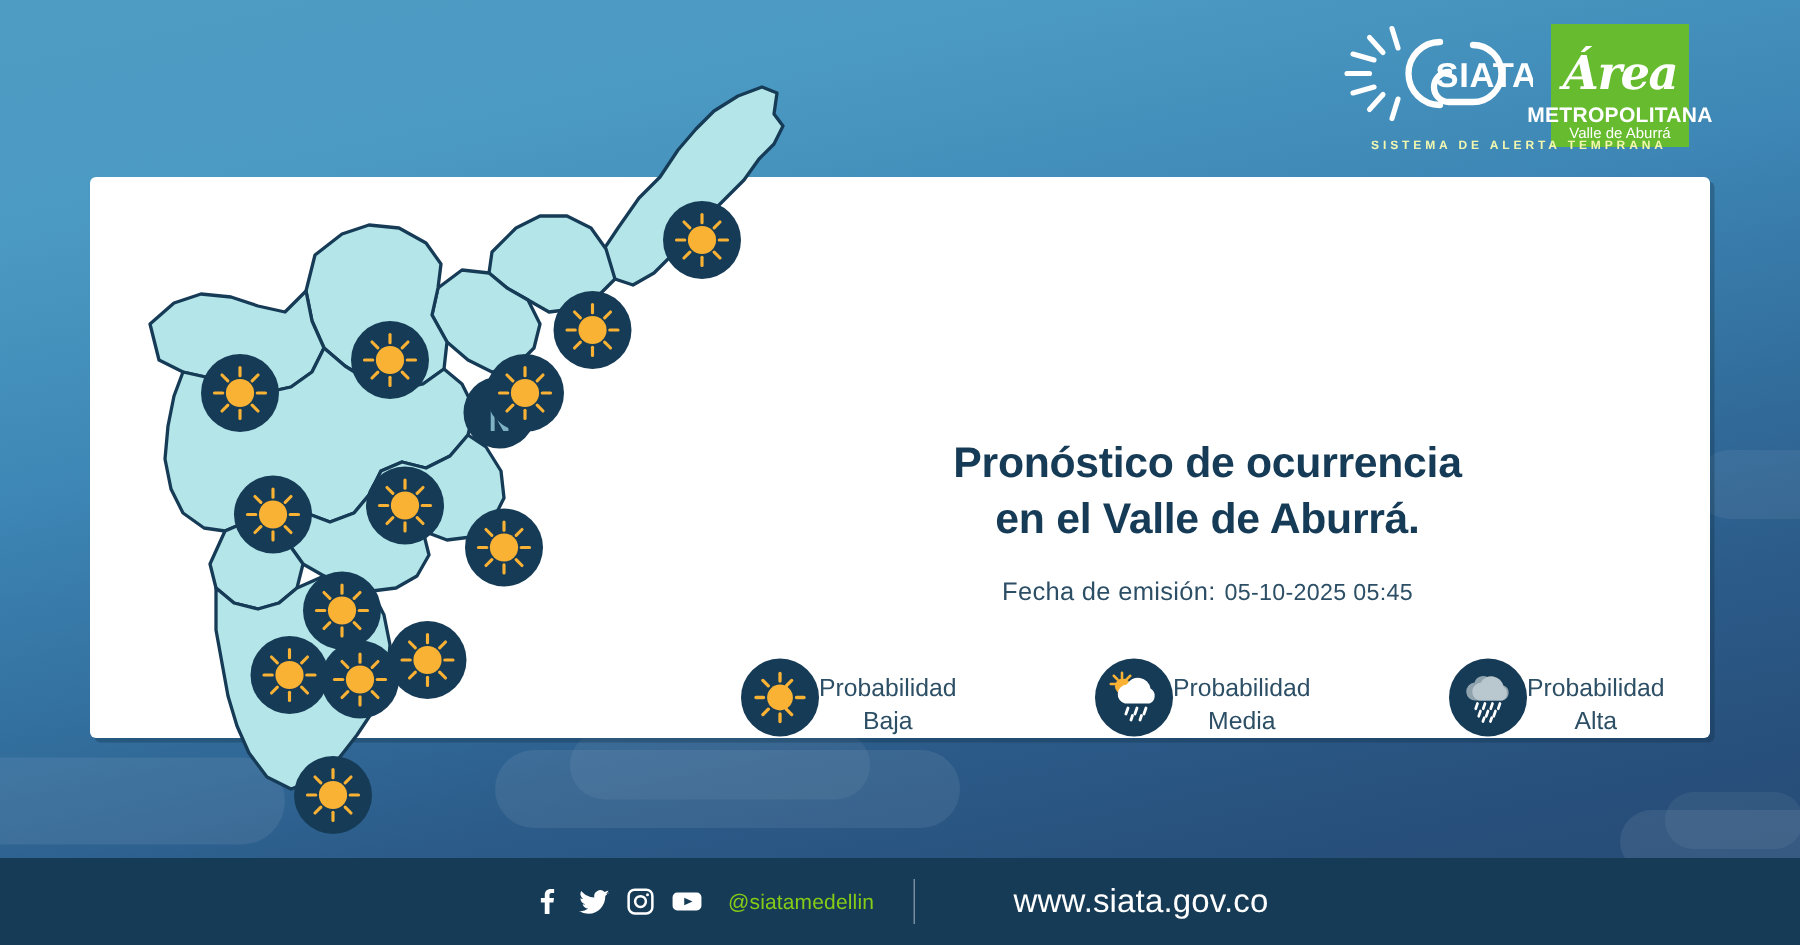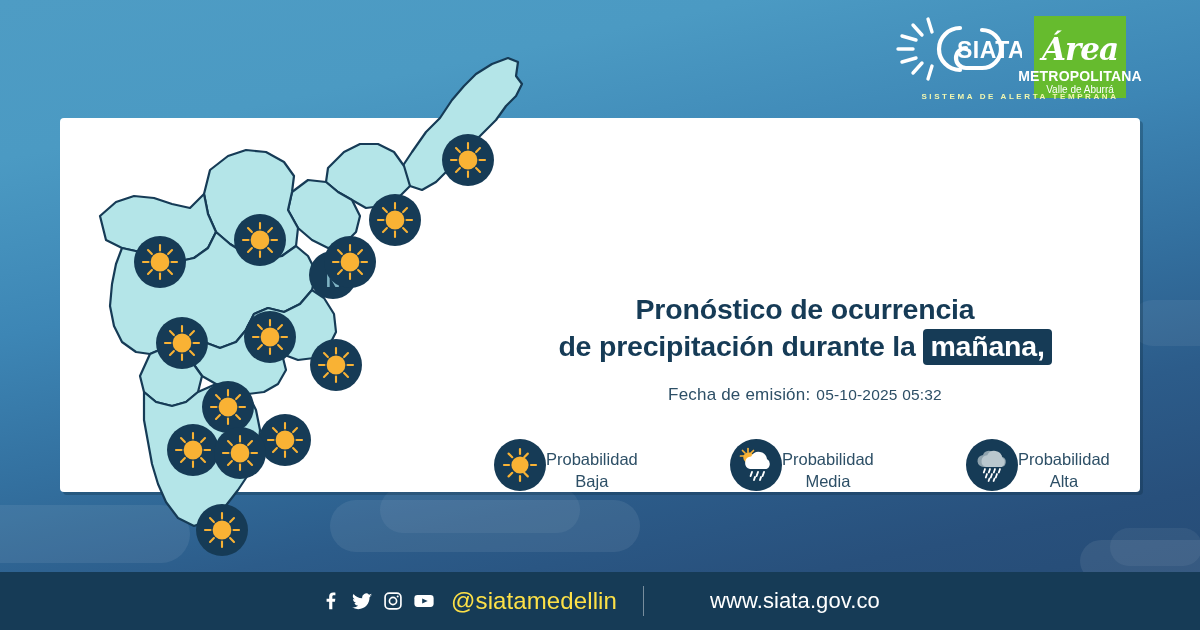--- a/index.html
+++ b/index.html
@@ -28,21 +28,21 @@
     display:flex; flex-direction:column; align-items:center;
     justify-content:flex-end; padding-bottom:2px;
   }
   #area-script { color:#ffffff; font-family:"DejaVu Serif", serif; font-style:italic;
     font-weight:700; font-size:31px; line-height:1; letter-spacing:-1px; margin-bottom:3px; }
   .area-l1 { color:#ffffff; font-size:14px; font-weight:700; letter-spacing:0.2px; line-height:1.15; }
   .area-l2 { color:#ffffff; font-size:10px; font-weight:400; line-height:1.2; }
   #tagline {
     position:absolute; top:92px; right:74px; width:212px;
     color:#f2f7b0; font-size:8px; font-weight:700;
-    letter-spacing:2.6px; text-align:center; white-space:nowrap;
+    letter-spacing:2.6px; white-space:nowrap;
   }
 
   
   #card {
     position:absolute; left:60px; top:118px; width:1080px; height:374px;
     background:#ffffff; border-radius:4px;
     box-shadow:3px 3px 0 rgba(13,42,64,0.30);
   }
 
   
@@ -66,21 +66,21 @@
   .legend-icon { width:52px; height:52px; border-radius:50%; background:#163b56;
     display:flex; align-items:center; justify-content:center; }
   .legend-label { margin-top:12px; text-align:center; color:#2d4f66;
     font-size:16.5px; line-height:1.30; font-weight:400; }
 
   
   #footer { position:absolute; left:0; bottom:0; width:1200px; height:58px;
     background:#163b56; display:flex; align-items:center; justify-content:center; gap:0; }
   #social { display:flex; align-items:center; gap:9px; margin-right:16px; }
   .sicon { width:22px; height:22px; display:flex; align-items:center; justify-content:center; }
-  #handle { color:#fde047; font-size:24px; font-weight:400; letter-spacing:0.1px; }
+  #handle { color:#84cc16; font-size:14px; font-weight:400; letter-spacing:0.1px; }
   #fdiv { width:1px; height:30px; background:rgba(255,255,255,0.42); margin:0 26px; }
   #site { color:#ffffff; font-size:22px; font-weight:400; letter-spacing:0.1px;margin-left:40px; }
 </style>
 </head>
 <body>
 
 <div id="stage">
 
   <div class="bgcloud" style="left:-40px; top:505px; width:230px; height:58px;"></div>
   <div class="bgcloud" style="left:330px; top:500px; width:310px; height:52px;"></div>
@@ -203,26 +203,26 @@
         <use href="#sunmark" transform="translate(180,413)"></use>
         <use href="#sunmark" transform="translate(162,490)"></use>
       </g>
     </svg>
   </div>
 
   <div id="content">
 
     <div id="title">
       <div>Pronóstico de ocurrencia</div>
-      <div><span>de precipitación durante la </span><span class="hl">mañana,</span></div>
+      <div>en el Valle de Aburrá.</div>
     </div>
 
     <div id="dateline">
       <span id="date-label">Fecha de emisión:</span>
-      <span id="date-value">05-10-2025 05:32</span>
+      <span id="date-value">05-10-2025 05:45</span>
     </div>
 
     <div id="legend">
 
       <div class="legend-item">
         <div class="legend-icon">
           <svg width="36" height="36" viewBox="0 0 36 36">
             <g stroke="#f9b234" stroke-width="2.2" stroke-linecap="round">
               <line x1="18" y1="2" x2="18" y2="7"></line>
               <line x1="18" y1="29" x2="18" y2="34"></line>

